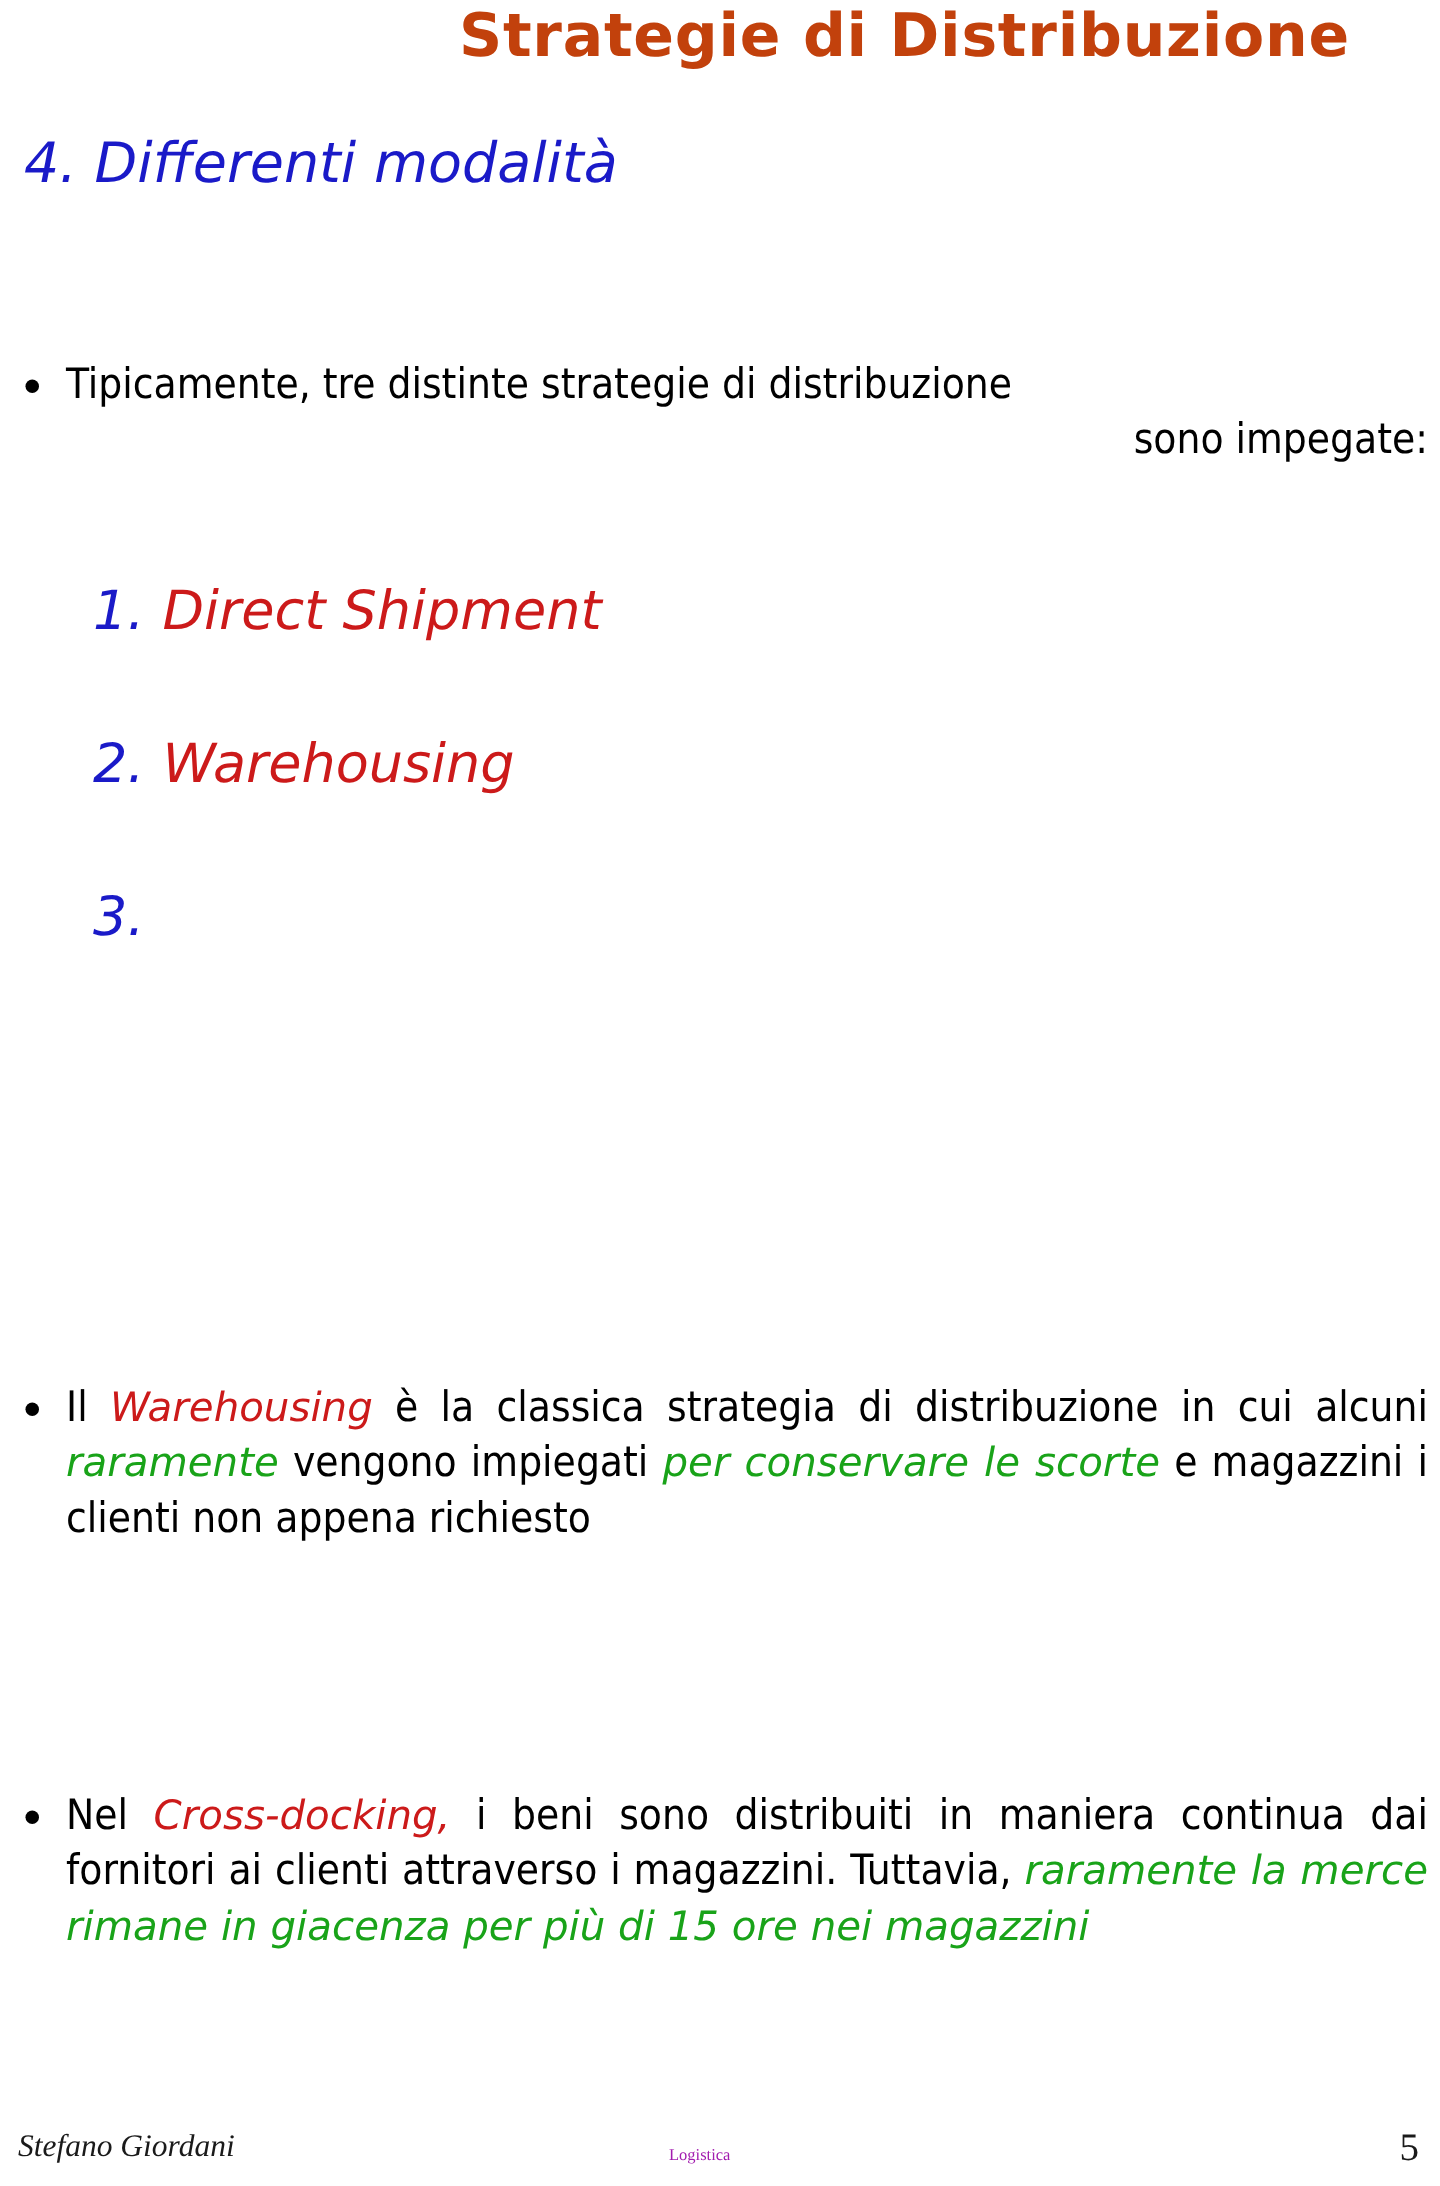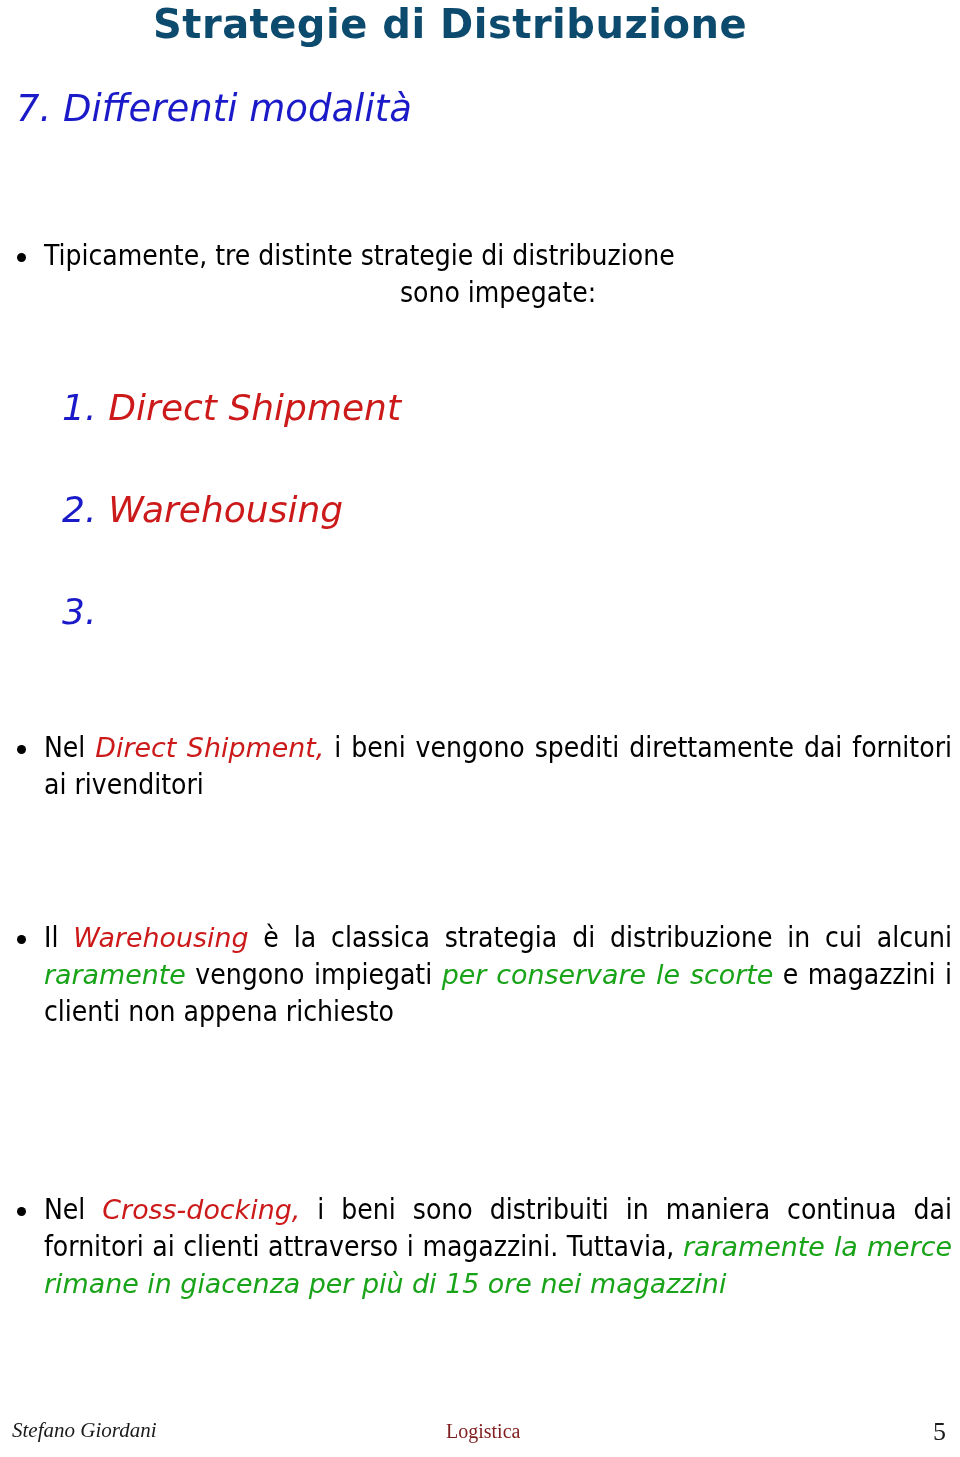--- a/index.html
+++ b/index.html
@@ -22,22 +22,22 @@
     inset: 0;
     background: #ffffff;
   }
 
   
   .slide-title {
     position: absolute;
     top: 2px;
     left: 0;
     width: 900px;
-    text-align: center;
-    color: #0c4a6e;
+    text-align: right;
+    color: #c2410c;
     font-family: "DejaVu Sans", sans-serif;
     font-weight: bold;
     font-size: 40px;
     letter-spacing: 0.5px;
     line-height: 1.12;
     white-space: nowrap;
   }
 
   
   .section-heading {
@@ -78,21 +78,21 @@
     height: 9px;
     border-radius: 50%;
     background: #000000;
   }
   
   .just p {
     margin: 0;
     text-align: justify;
   }
   .just p:last-child {
-    text-align: center;
+    text-align: right;
   }
 
   
   .num-list {
     position: absolute;
     left: 62px;
     width: 700px;
   }
   .num-item {
     display: flex;
@@ -144,41 +144,41 @@
     font-style: italic;
     font-size: 21px;
     color: #1a1a1a;
     white-space: nowrap;
   }
   .footer-course {
     position: absolute;
     left: 446px;
     bottom: 0;
     font-family: "Liberation Serif", "DejaVu Serif", serif;
-    font-size: 20px;
-    color: #7f1d1d;
+    font-size: 11px;
+    color: #a21caf;
     white-space: nowrap;
   }
   .footer-page {
     position: absolute;
     right: 14px;
     bottom: -4px;
     font-family: "Liberation Serif", "DejaVu Serif", serif;
     font-size: 26px;
     color: #1a1a1a;
   }
 </style>
 </head>
 <body>
 
 <div class="slide">
 
   <div class="slide-title">Strategie di Distribuzione</div>
 
-  <div class="section-heading">7. Differenti modalità</div>
+  <div class="section-heading">4. Differenti modalità</div>
 
   <div class="body-block just" style="top:238px;">
     <div class="bullet-row">
       <span class="bullet-dot"></span>
       <p>Tipicamente, tre distinte strategie di distribuzione</p>
       <p>sono impegate:</p>
     </div>
   </div>
 
   <div class="num-list" style="top:388px;">
@@ -194,26 +194,20 @@
       <span class="lbl">Warehousing</span>
     </div>
   </div>
 
   <div class="num-list" style="top:592px;">
     <div class="num-item">
       <span class="num">3.</span>
     </div>
   </div>
 
-  <div class="body-block" style="top:730px;">
-    <div class="bullet-row">
-      <span class="bullet-dot"></span>
-      <span>Nel </span><span class="em-red">Direct Shipment,</span><span> i beni vengono spediti direttamente dai fornitori ai rivenditori</span>
-    </div>
-  </div>
 
   <div class="body-block" style="top:920px;">
     <div class="bullet-row">
       <span class="bullet-dot"></span>
       <span>Il </span><span class="em-red">Warehousing</span><span> è la classica strategia di distribuzione in cui alcuni </span><span class="em-green">raramente</span><span> vengono impiegati </span><span class="em-green">per conservare le scorte</span><span> e magazzini i clienti non appena richiesto</span>
     </div>
   </div>
 
   <div class="body-block" style="top:1192px;">
     <div class="bullet-row">

